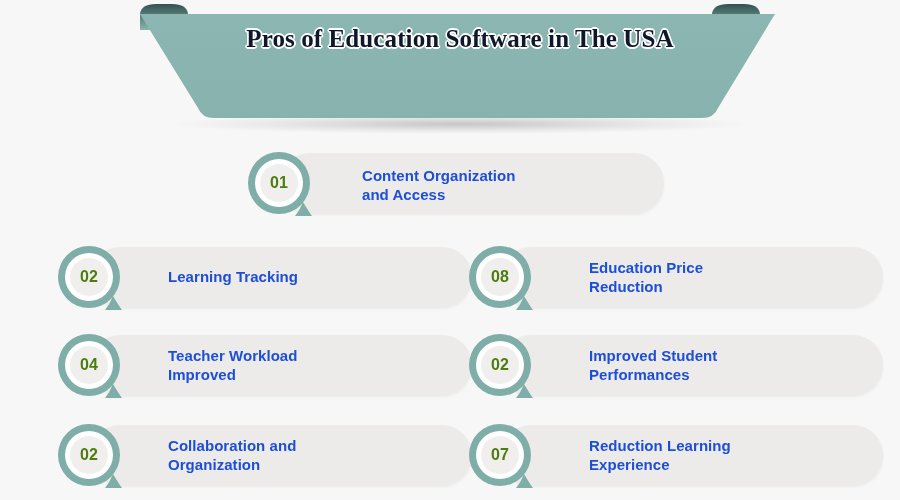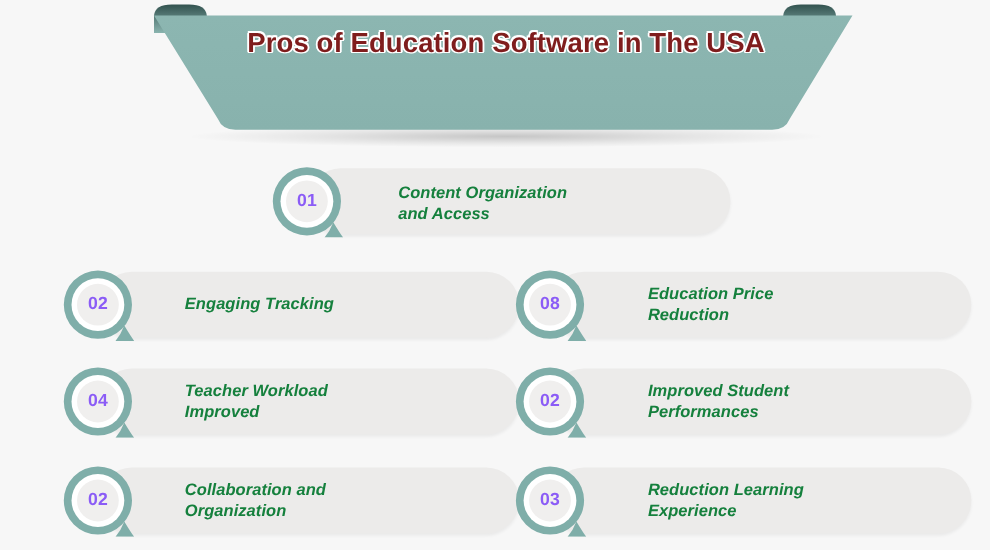--- a/index.html
+++ b/index.html
@@ -41,31 +41,32 @@
   }
   .banner-title {
     position: absolute;
     left: 215px;
     top: 22px;
     width: 490px;
     text-align: center;
     font-size: 25px;
     line-height: 34px;
     font-weight: bold;
-    color: #7f1d1d;
+    color: #0f172a;
     letter-spacing: 0.1px;
     text-shadow:
        1.6px 0 0 #ffffff,
       -1.6px 0 0 #ffffff,
        0 1.6px 0 #ffffff,
        0 -1.6px 0 #ffffff,
        1.2px 1.2px 0 #ffffff,
       -1.2px 1.2px 0 #ffffff,
        1.2px -1.2px 0 #ffffff,
       -1.2px -1.2px 0 #ffffff;
+    font-family: Liberation Serif, serif;
   }
 
   
   .item {
     position: absolute;
     height: 66px;
   }
 
   .pill {
     position: absolute;
@@ -96,33 +97,32 @@
     position: absolute;
     left: 0;
     top: 0;
     width: 66px;
     height: 66px;
     display: flex;
     align-items: center;
     justify-content: center;
     font-size: 16px;
     font-weight: bold;
-    color: #8b5cf6;
+    color: #4d7c0f;
     letter-spacing: 0.2px;
   }
 
   .item-label {
     position: absolute;
     font-size: 15px;
     line-height: 19px;
     font-weight: bold;
-    color: #15803d;
+    color: #1d4ed8;
     letter-spacing: 0.05px;
     white-space: pre-line;
-    font-style: italic;
   }
 
   
   .item-1 { left: 246px; top: 150px; }
   .item-1 .pill { width: 384px; }
   .item-1 .item-label { left: 116px; top: 16px; width: 250px; }
 
   
   .col-left  { left: 56px; }
   .col-left .pill { width: 382px; }
@@ -203,21 +203,21 @@
     <div class="pill"></div>
     <div class="badge">
       <svg class="badge-svg" viewBox="0 0 66 66">
         <path d="M 33 2 A 31 31 0 1 1 33 64 A 31 31 0 0 1 33 2 Z
                  M 57 52 Q 63 62 66 66 L 49 66 Q 54 60 57 52 Z" fill="#7faea9"></path>
         <circle cx="33" cy="33" r="24" fill="#ffffff"></circle>
         <circle cx="33" cy="33" r="19" fill="#f0efee"></circle>
       </svg>
       <div class="badge-num">02</div>
     </div>
-    <div class="item-label label-1line">Engaging Tracking</div>
+    <div class="item-label label-1line">Learning Tracking</div>
   </div>
 
   <div class="item col-right row-a">
     <div class="pill"></div>
     <div class="badge">
       <svg class="badge-svg" viewBox="0 0 66 66">
         <path d="M 33 2 A 31 31 0 1 1 33 64 A 31 31 0 0 1 33 2 Z
                  M 57 52 Q 63 62 66 66 L 49 66 Q 54 60 57 52 Z" fill="#7faea9"></path>
         <circle cx="33" cy="33" r="24" fill="#ffffff"></circle>
         <circle cx="33" cy="33" r="19" fill="#f0efee"></circle>
@@ -275,19 +275,19 @@
 
   <div class="item col-right row-c">
     <div class="pill"></div>
     <div class="badge">
       <svg class="badge-svg" viewBox="0 0 66 66">
         <path d="M 33 2 A 31 31 0 1 1 33 64 A 31 31 0 0 1 33 2 Z
                  M 57 52 Q 63 62 66 66 L 49 66 Q 54 60 57 52 Z" fill="#7faea9"></path>
         <circle cx="33" cy="33" r="24" fill="#ffffff"></circle>
         <circle cx="33" cy="33" r="19" fill="#f0efee"></circle>
       </svg>
-      <div class="badge-num">03</div>
+      <div class="badge-num">07</div>
     </div>
     <div class="item-label label-2line">Reduction Learning
 Experience</div>
   </div>
 
 </div>
 
 </body></html>

